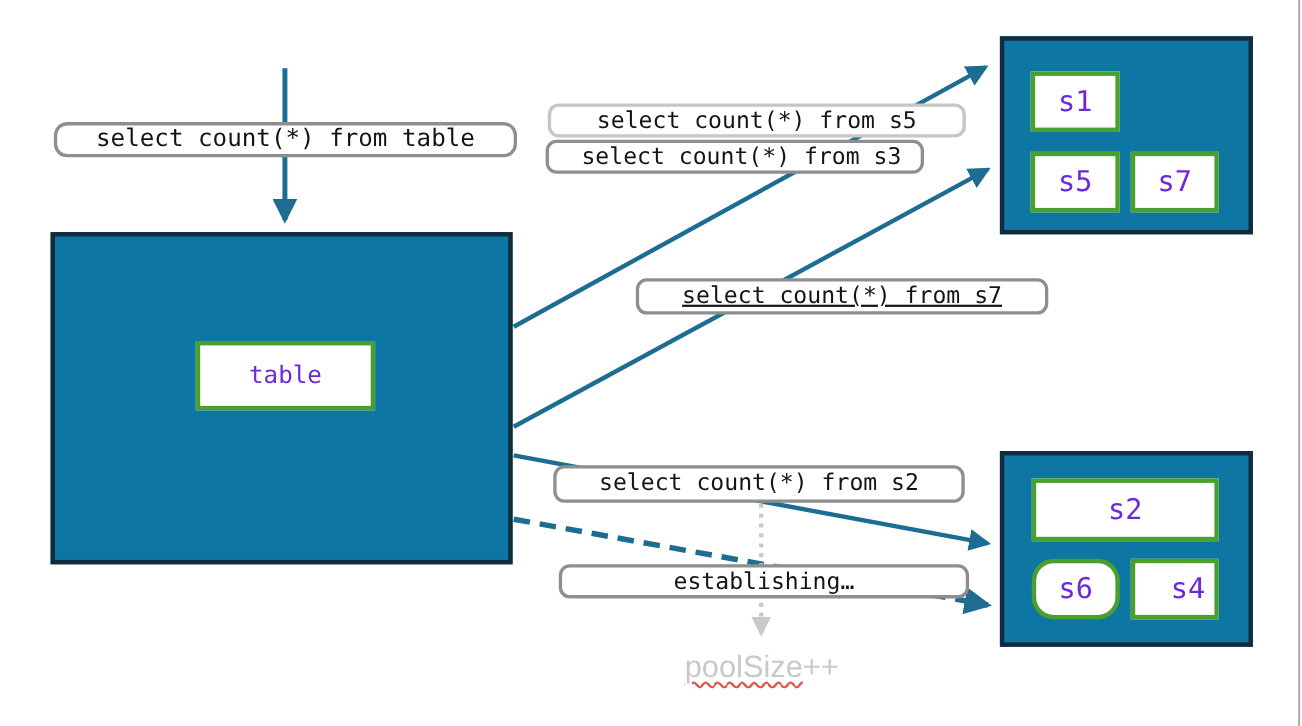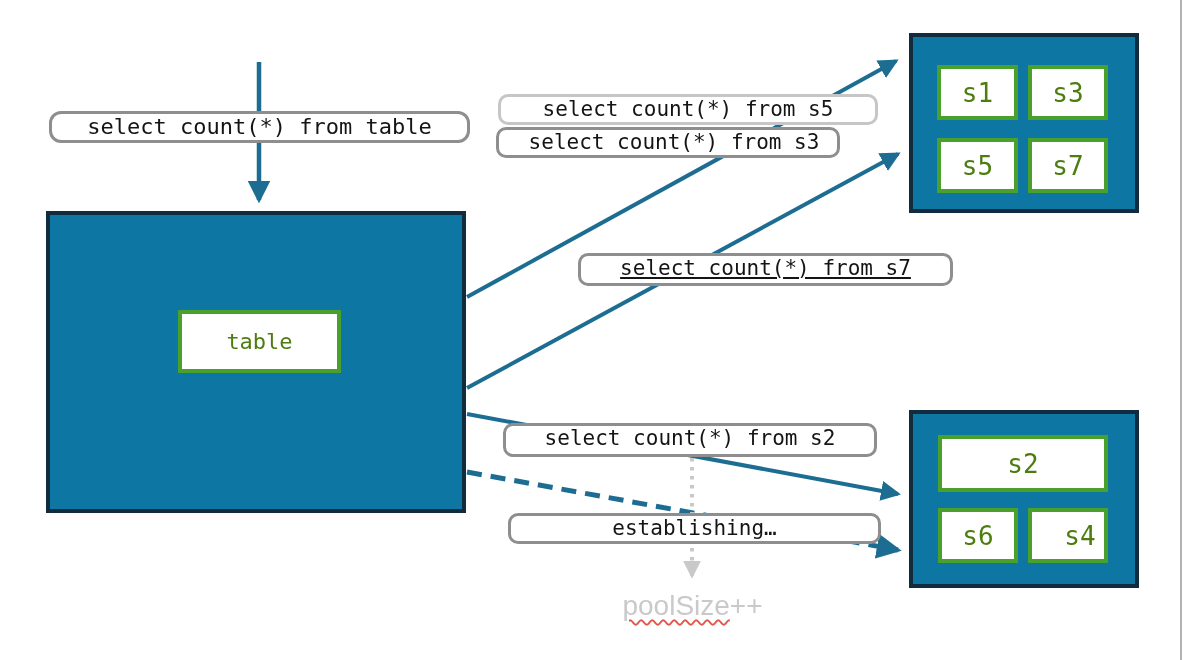--- a/index.html
+++ b/index.html
@@ -32,21 +32,21 @@
     box-sizing:border-box;
     z-index:10;
   }
   .shard{
     position:absolute;
     background:#ffffff;
     border:4px solid #4aa02c;
     box-sizing:border-box;
     display:flex;align-items:center;justify-content:center;
     font-family:"DejaVu Sans Mono","Liberation Mono",monospace;
-    font-size:26px;color:#4d7c0f;
+    font-size:26px;color:#6d28d9;
   }
   #arrow-layer{
     position:absolute;left:0;top:0;width:1184px;height:660px;
     z-index:20;pointer-events:none;
   }
   #poolsize{
     position:absolute;left:600px;top:590px;width:185px;
     text-align:center;
     font-family:"Liberation Sans",sans-serif;
     font-size:28px;color:#c9c9c9;
@@ -74,36 +74,33 @@
   <div class="group" id="table-group" style="left:46px;top:211px;width:420px;height:302px;">
     <div class="shard" style="left:128px;top:95px;width:163px;height:63px;font-size:22px;justify-content:center;">
       <span>table</span>
     </div>
   </div>
 
   <div class="group" style="left:909px;top:33px;width:230px;height:180px;">
     <div class="shard" style="left:24px;top:28px;width:81px;height:55px;">
       <span>s1</span>
     </div>
-    <div class="shard" style="left:115px;top:28px;width:80px;height:55px;">
-      <span>s3</span>
-    </div>
     <div class="shard" style="left:24px;top:101px;width:81px;height:55px;">
       <span>s5</span>
     </div>
     <div class="shard" style="left:115px;top:101px;width:80px;height:55px;">
       <span>s7</span>
     </div>
   </div>
 
   <div class="group" style="left:909px;top:410px;width:230px;height:178px;">
     <div class="shard" style="left:25px;top:21px;width:170px;height:57px;">
       <span>s2</span>
     </div>
-    <div class="shard" style="left:25px;top:94px;width:80px;height:55px;">
+    <div class="shard" style="left:25px;top:94px;width:80px;height:55px;border-radius:20px;">
       <span>s6</span>
     </div>
     <div class="shard" style="left:115px;top:94px;width:80px;height:55px;padding-left:24px;">
       <span>s4</span>
     </div>
   </div>
 
   <svg id="arrow-layer" viewBox="0 0 1184 660" xmlns="http://www.w3.org/2000/svg">
     <defs>
       <marker id="mTeal" viewBox="0 0 10 10" refX="8.5" refY="5" markerWidth="5" markerHeight="5" orient="auto-start-reverse" markerUnits="strokeWidth">

